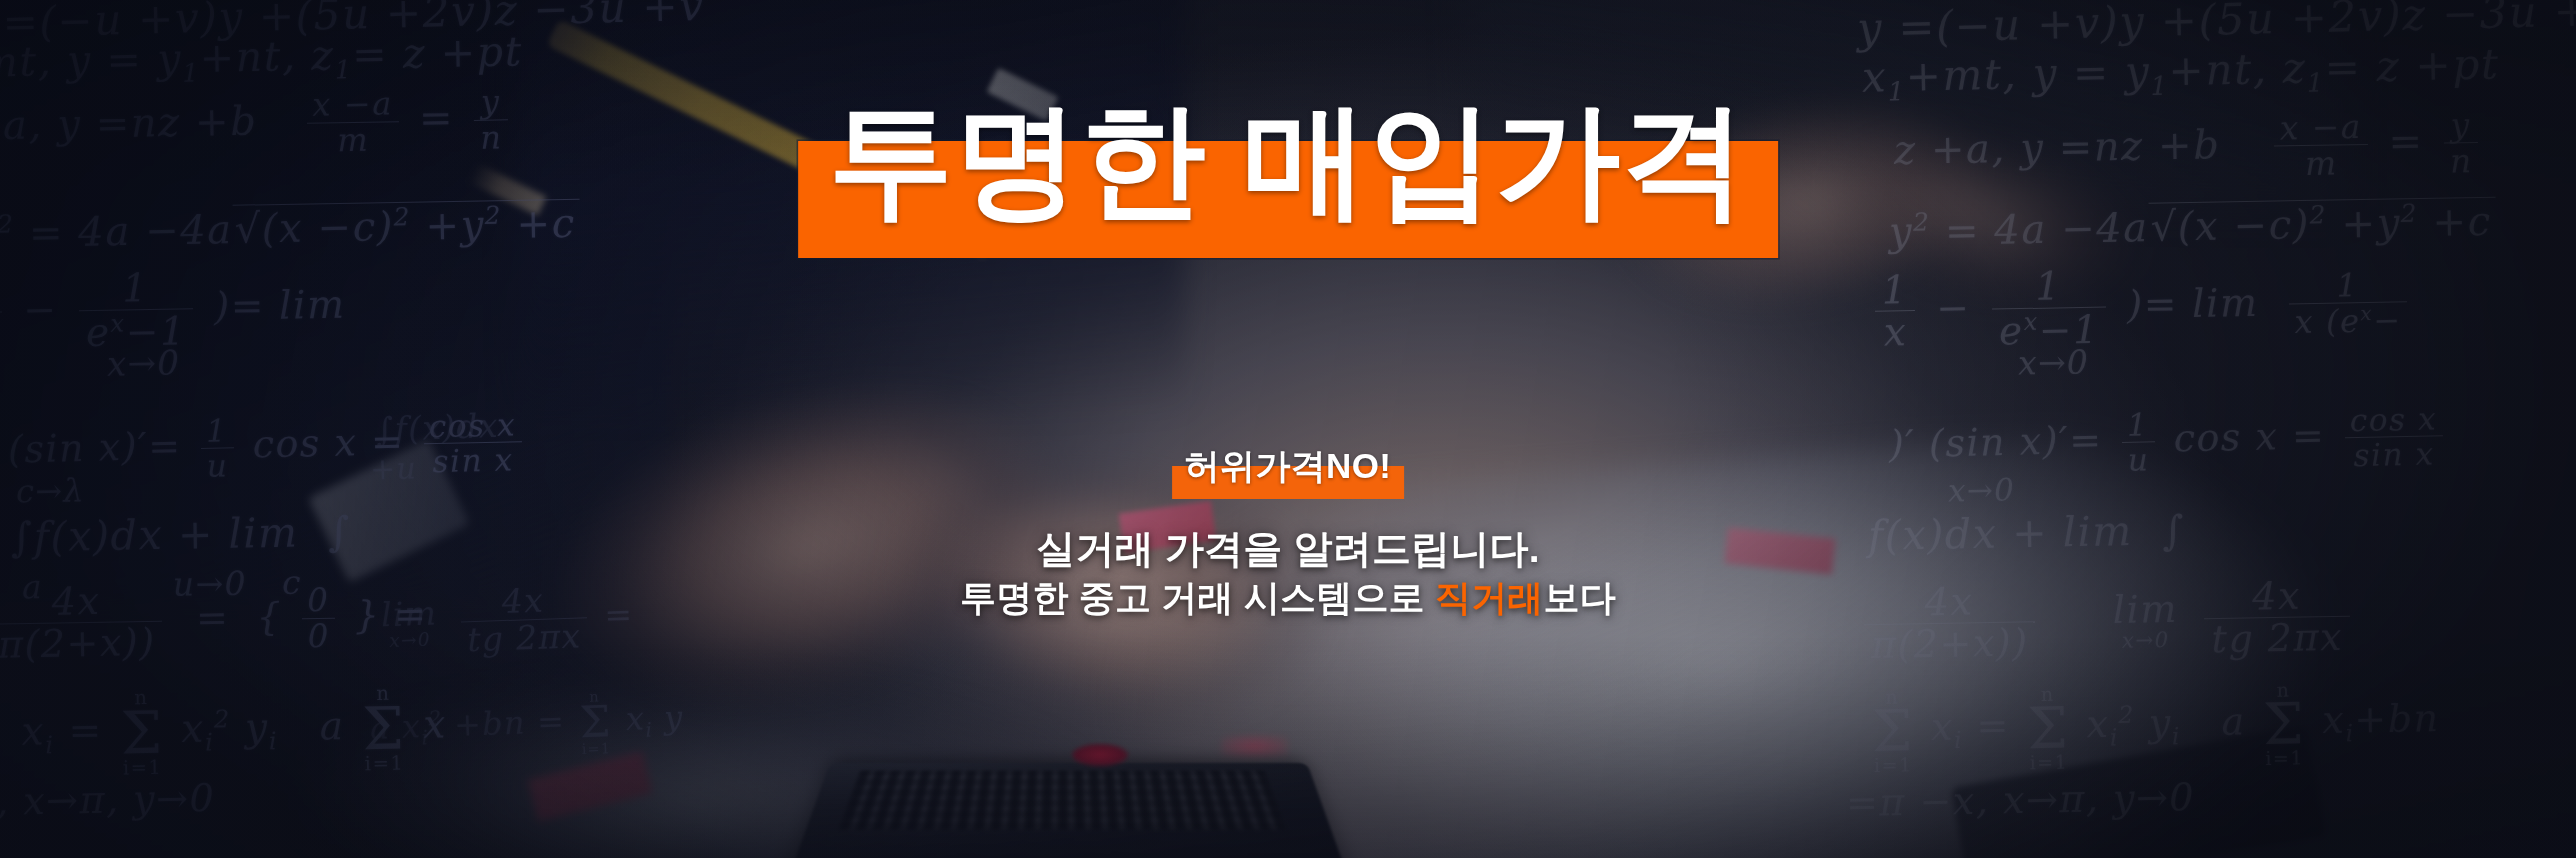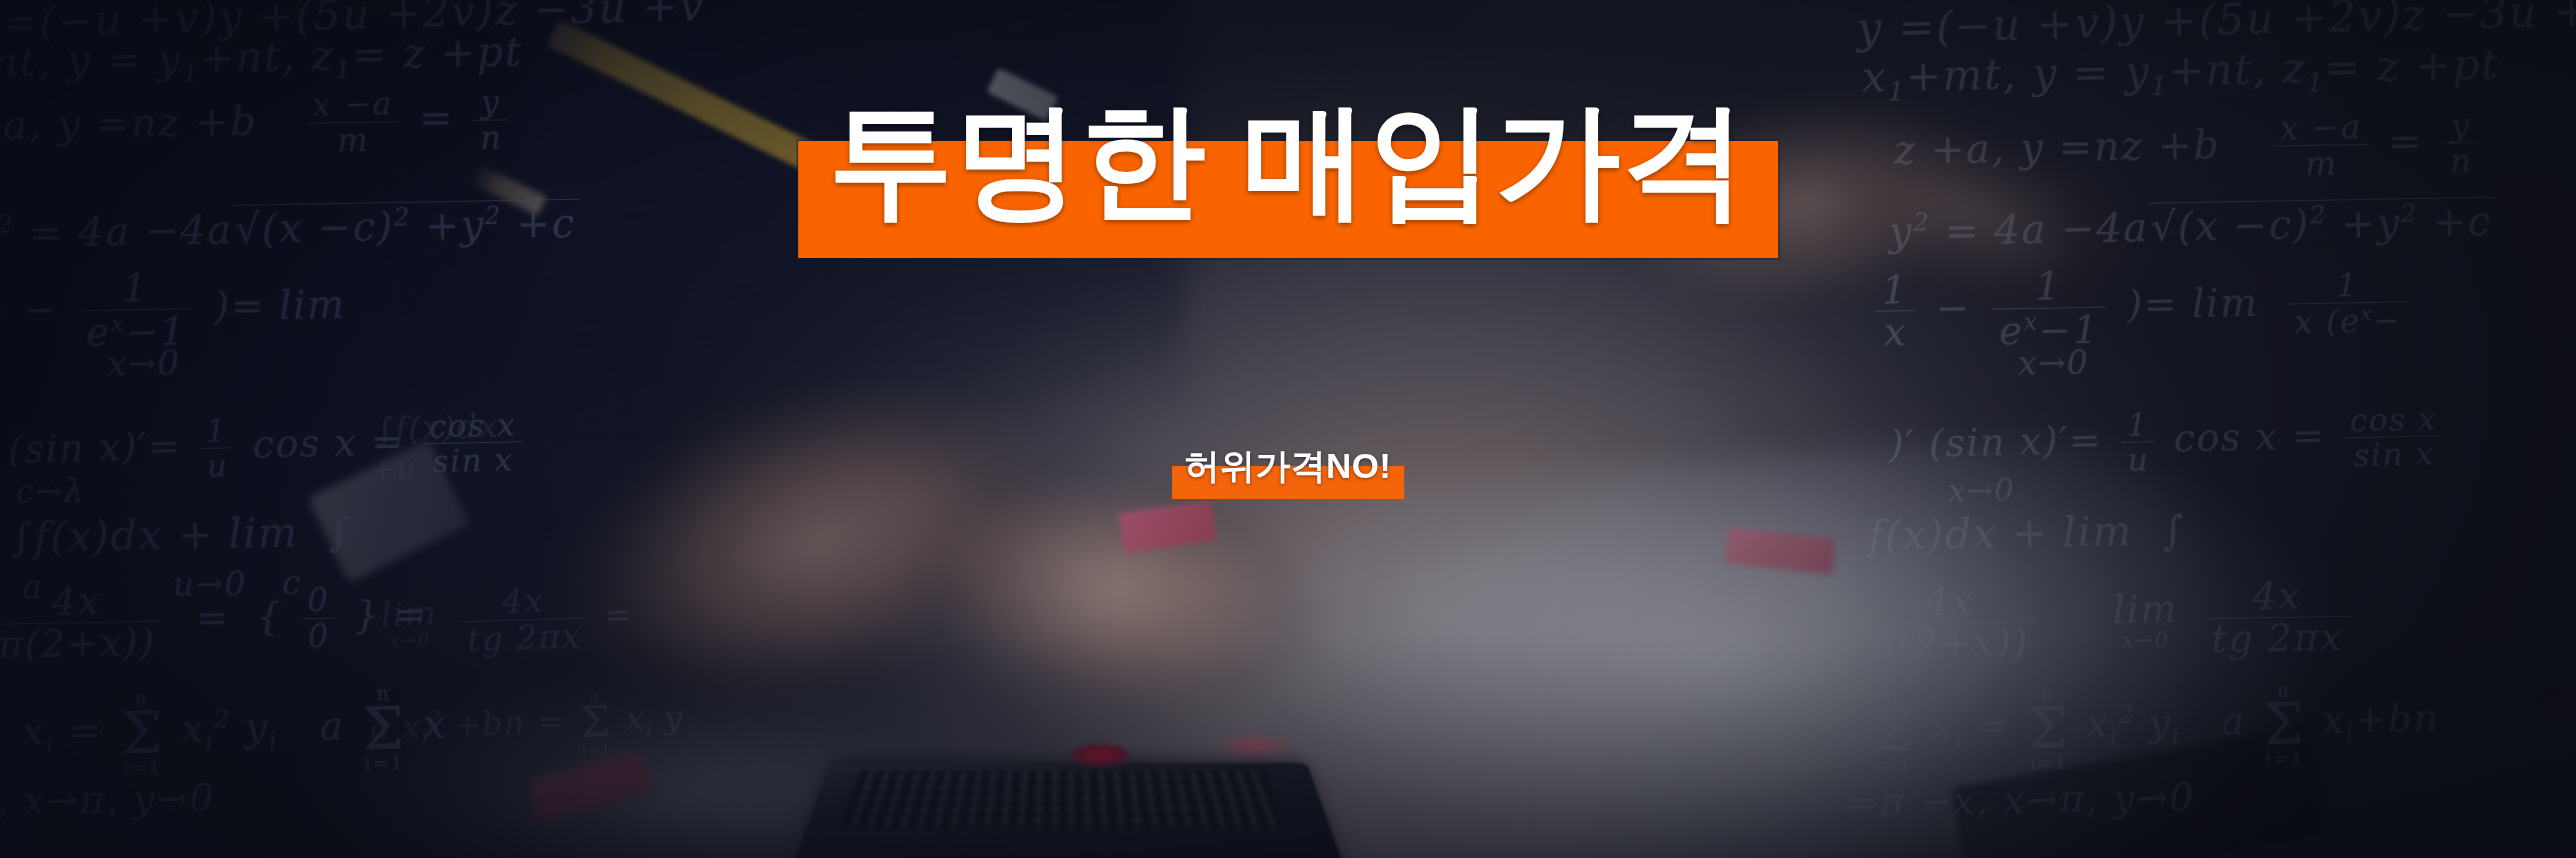--- a/index.html
+++ b/index.html
@@ -433,17 +433,19 @@
       <div class="title-text">투명한 매입가격</div>
     </div>
 
 
     <div class="kicker-wrap">
       <div class="kicker-band"></div>
       <div class="kicker-text">허위가격NO!</div>
     </div>
 
     <div class="body-lines">
+      <div class="body-line">실거래 가격을 알려드립니다.</div>
+      <div class="body-line l2"><span>투명한 중고 거래 시스템으로 </span><span class="hl-orange">직거래</span><span>보다</span></div>
     </div>
 
   </div>
 </div>
 
 
 </body></html>

